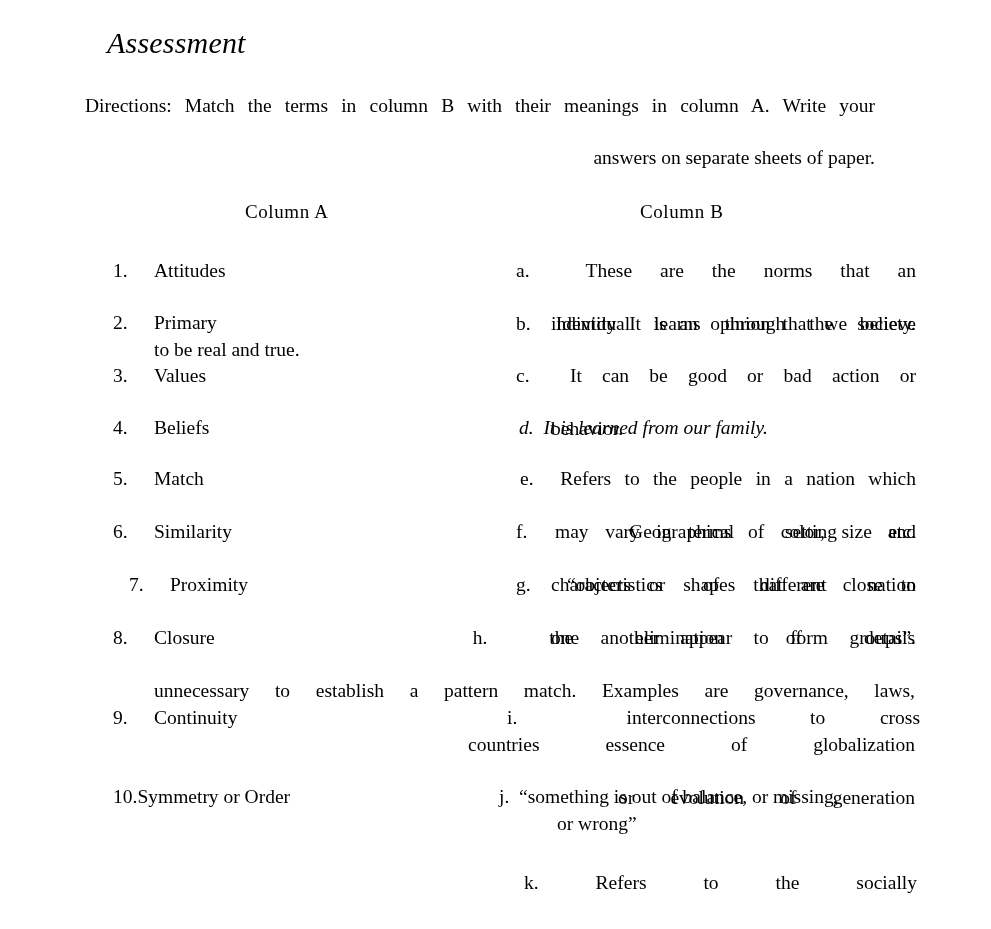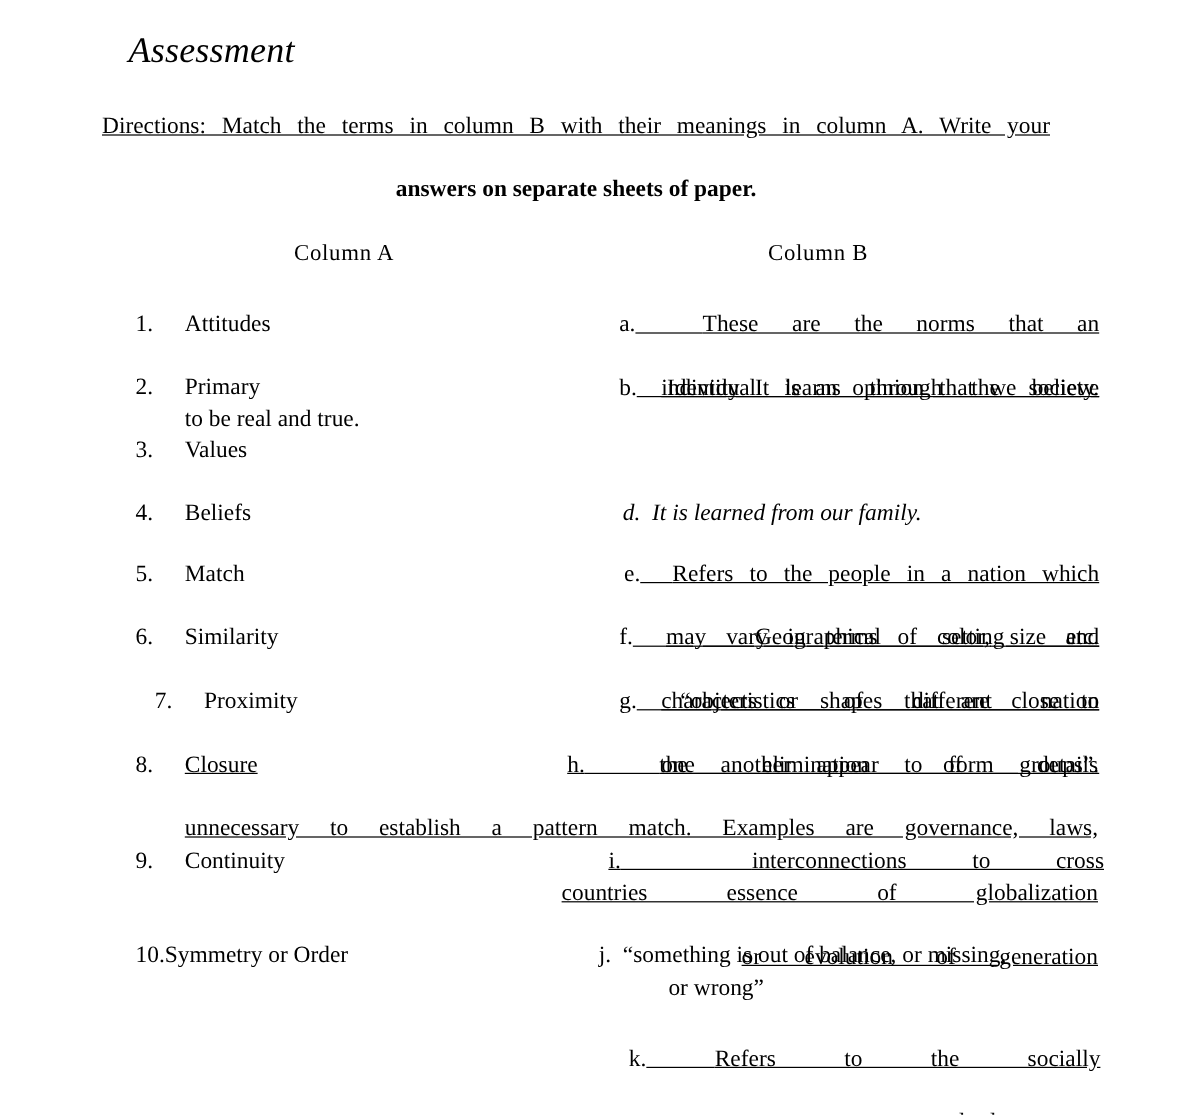--- a/index.html
+++ b/index.html
@@ -39,21 +39,21 @@
   .directions {
     position: absolute;
     left: 85px;
     top: 93px;
     width: 790px;
     font-size: 19.5px;
     line-height: 26px;
     text-align: justify;
     text-justify: inter-word;
   }
-  .directions .tail { text-align: center; font-weight: bold; }
+  .directions .tail { text-align: right; }
 
   
   .col-head {
     position: absolute;
     font-size: 19px;
     letter-spacing: 0.6px;
   }
   .col-head-a { left: 245px; top: 201px; }
   .col-head-b { left: 640px; top: 201px; }
 
@@ -88,21 +88,20 @@
   }
   .rb .let {
     display: inline-block;
   }
   .rb .hang { padding-left: 35px; }
 
   
   .j-line {
     text-align: justify;
     text-justify: inter-word;
-    text-decoration: underline;
   }
   .j-line::after {
     content: "";
     display: inline-block;
     width: 100%;
   }
 </style>
 </head>
 <body>
 
@@ -157,20 +156,28 @@
       <span>individual   learns   through   the society.</span>
     </div>
   </div>
 
   <div class="blk rb" style="left:516px; top:311px; width:400px;">
     <div class="j-line">
       <span class="let">b.</span>&nbsp;&nbsp;<span>Identity  It  is  an  opinion  that  we believe</span>
     </div>
   </div>
 
+  <div class="blk rb" style="left:516px; top:363px; width:400px;">
+    <div class="j-line">
+      <span class="let">c.</span>&nbsp;&nbsp;<span>It  can  be  good  or  bad  action  or</span>
+    </div>
+    <div class="hang">
+      <span>behavior.</span>
+    </div>
+  </div>
 
   <div class="blk rb" style="left:519px; top:415px; width:400px;font-style:italic;">
     <div>
       <span class="let">d.</span>&nbsp;&nbsp;<span>It is learned from our family.</span>
     </div>
   </div>
 
   <div class="blk rb" style="left:520px; top:466px; width:396px;">
     <div class="j-line">
       <span class="let">e.</span>&nbsp;&nbsp;<span>Refers  to  the  people  in  a  nation which</span>

